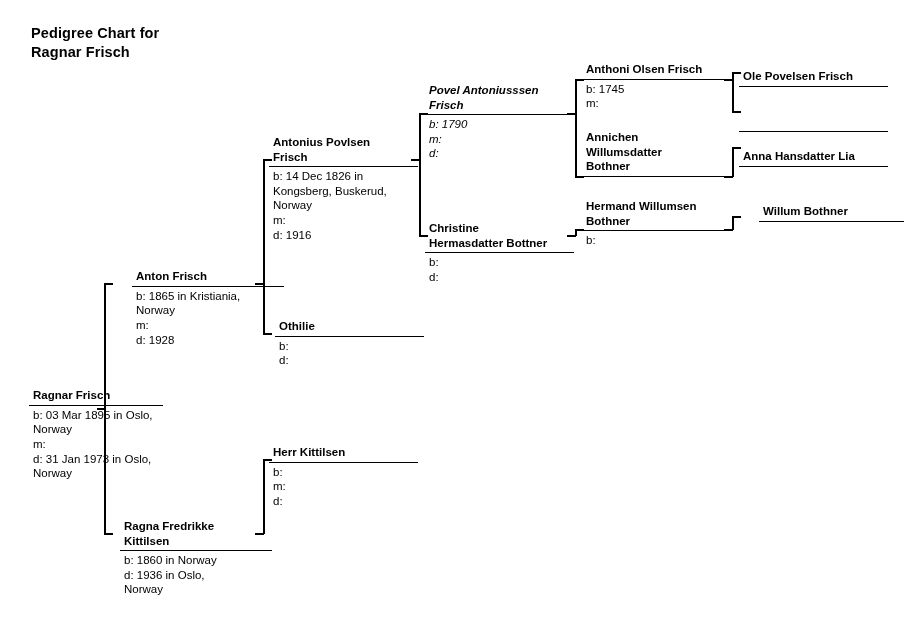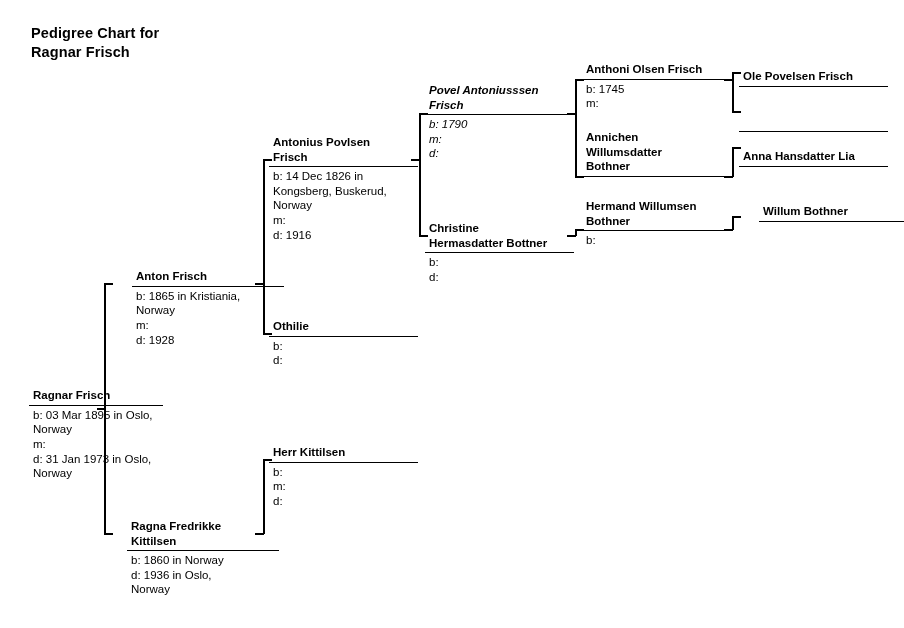--- a/index.html
+++ b/index.html
@@ -127,41 +127,41 @@
 
   <div class="node" style="left:110px; top:269px; width:152px;margin-left:22px;">
     <div class="node-name">Anton Frisch</div>
     <div class="node-rule"></div>
     <div class="node-details">b: 1865 in Kristiania,
 Norway
 m:
 d: 1928</div>
   </div>
 
-  <div class="node" style="left:127px; top:519px; width:152px;">
+  <div class="node" style="left:120px; top:519px; width:152px;">
     <div class="node-name">Ragna Fredrikke
 Kittilsen</div>
     <div class="node-rule"></div>
     <div class="node-details">b: 1860 in Norway
 d: 1936 in Oslo,
 Norway</div>
   </div>
 
   <div class="node" style="left:269px; top:135px; width:149px;">
     <div class="node-name">Antonius Povlsen
 Frisch</div>
     <div class="node-rule"></div>
     <div class="node-details">b: 14 Dec 1826 in
 Kongsberg, Buskerud,
 Norway
 m:
 d: 1916</div>
   </div>
 
-  <div class="node" style="left:269px; top:319px; width:149px;">
+  <div class="node" style="left:275px; top:319px; width:149px;">
     <div class="node-name">Othilie</div>
     <div class="node-rule"></div>
     <div class="node-details">b:
 d:</div>
   </div>
 
   <div class="node" style="left:269px; top:445px; width:149px;">
     <div class="node-name">Herr Kittilsen</div>
     <div class="node-rule"></div>
     <div class="node-details">b:

